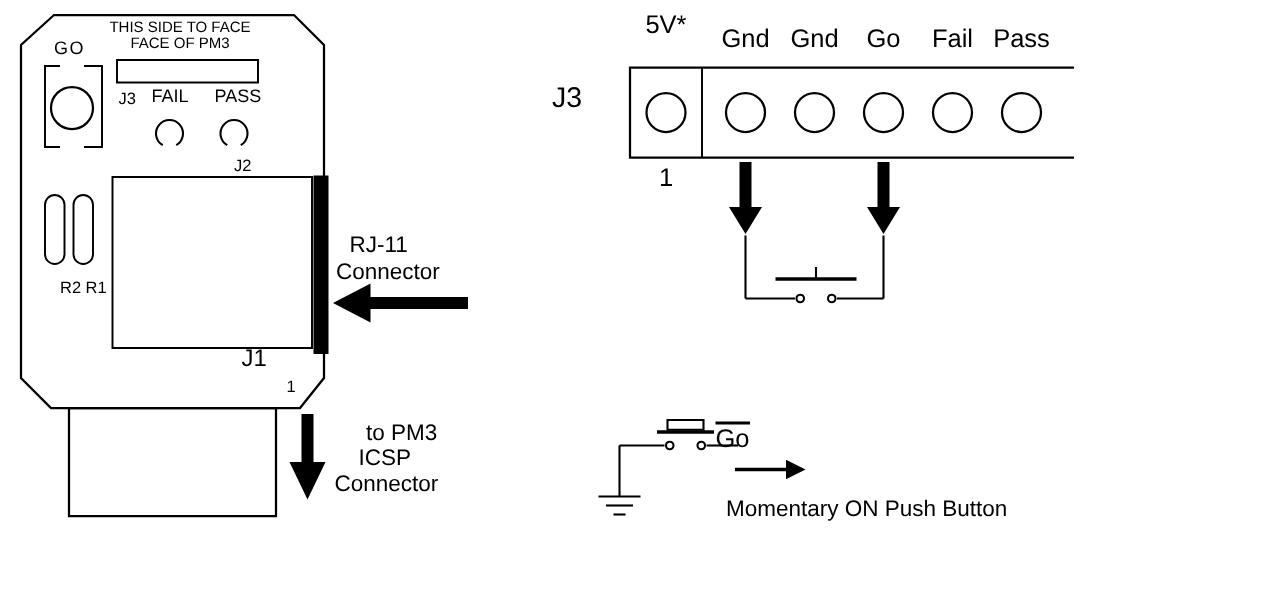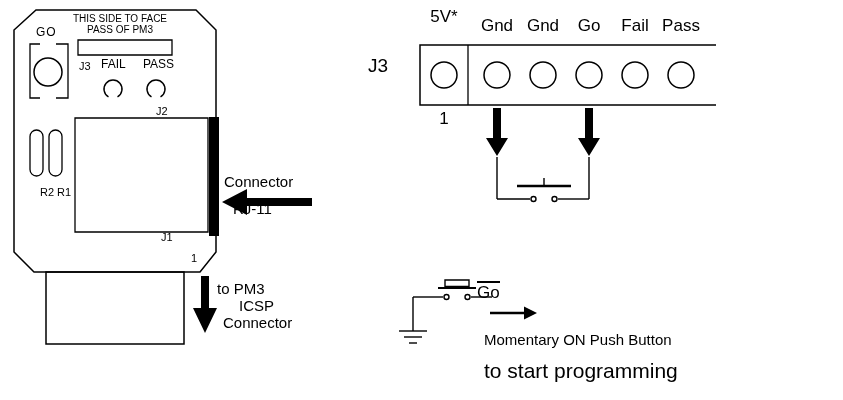--- a/index.html
+++ b/index.html
@@ -76,45 +76,44 @@
       <circle cx="467.5" cy="297" r="2.5" fill="#fff"></circle>
       <line x1="471" y1="297" x2="492" y2="297"></line>
       <line x1="438" y1="288" x2="476" y2="288" stroke-width="2.2"></line>
       <rect x="445" y="280" width="24" height="6.5"></rect>
       <line x1="490" y1="313" x2="526" y2="313" stroke-width="2.4"></line>
       <polygon points="537,313 524,306.5 524,319.5" fill="#000" stroke="none"></polygon>
     </g>
   </svg>
 
   <div class="label center" style="left:50px; top:13px; width:140px; font-size:10px;">THIS SIDE TO FACE</div>
-  <div class="label center" style="left:50px; top:24px; width:140px; font-size:10px;">PASS OF PM3</div>
+  <div class="label center" style="left:50px; top:24px; width:140px; font-size:10px;">FACE OF PM3</div>
   <div class="label" style="left:36px; top:26px; font-size:12px; letter-spacing:1px;">GO</div>
   <div class="label" style="left:79px; top:60px; font-size:11px;">J3</div>
   <div class="label" style="left:101px; top:58px; font-size:12px;">FAIL</div>
   <div class="label" style="left:143px; top:58px; font-size:12px;">PASS</div>
   <div class="label" style="left:156px; top:105px; font-size:11px;text-align:center;">J2</div>
   <div class="label" style="left:40px; top:186px; font-size:11px;">R2</div>
   <div class="label" style="left:57px; top:186px; font-size:11px;">R1</div>
-  <div class="label" style="left:161px; top:231px; font-size:11px;">J1</div>
+  <div class="label" style="left:161px; top:231px; font-size:16px;">J1</div>
   <div class="label" style="left:191px; top:252px; font-size:11px;">1</div>
 
-  <div class="label" style="left:233px; top:156px; font-size:15px;margin-top:45px;">RJ-11</div>
+  <div class="label" style="left:233px; top:156px; font-size:15px;">RJ-11</div>
   <div class="label" style="left:224px; top:174px; font-size:15px;">Connector</div>
-  <div class="label" style="left:217px; top:281px; font-size:15px;">to PM3</div>
+  <div class="label" style="left:244px; top:281px; font-size:15px;">to PM3</div>
   <div class="label" style="left:239px; top:298px; font-size:15px;text-align:right;">ICSP</div>
   <div class="label" style="left:223px; top:315px; font-size:15px;">Connector</div>
 
   <div class="label center" style="left:422px; top:8px; width:44px; font-size:17px;">5V*</div>
   <div class="label center" style="left:475px; top:17px; width:44px; font-size:17px;">Gnd</div>
   <div class="label center" style="left:521px; top:17px; width:44px; font-size:17px;">Gnd</div>
   <div class="label center" style="left:567px; top:17px; width:44px; font-size:17px;">Go</div>
   <div class="label center" style="left:613px; top:17px; width:44px; font-size:17px;">Fail</div>
   <div class="label center" style="left:659px; top:17px; width:44px; font-size:17px;">Pass</div>
   <div class="label" style="left:368px; top:56px; font-size:19px;">J3</div>
   <div class="label center" style="left:434px; top:110px; width:20px; font-size:17px;">1</div>
 
   <div class="label" style="left:477px; top:281px; font-size:17px;">
     <span class="ovl">Go</span>
   </div>
   <div class="label" style="left:484px; top:332px; font-size:15px;">Momentary ON Push Button</div>
-  <div class="label" style="left:484px; top:359px; font-size:21px;">to start programming</div>
 
 </div>
 
 </body></html>

